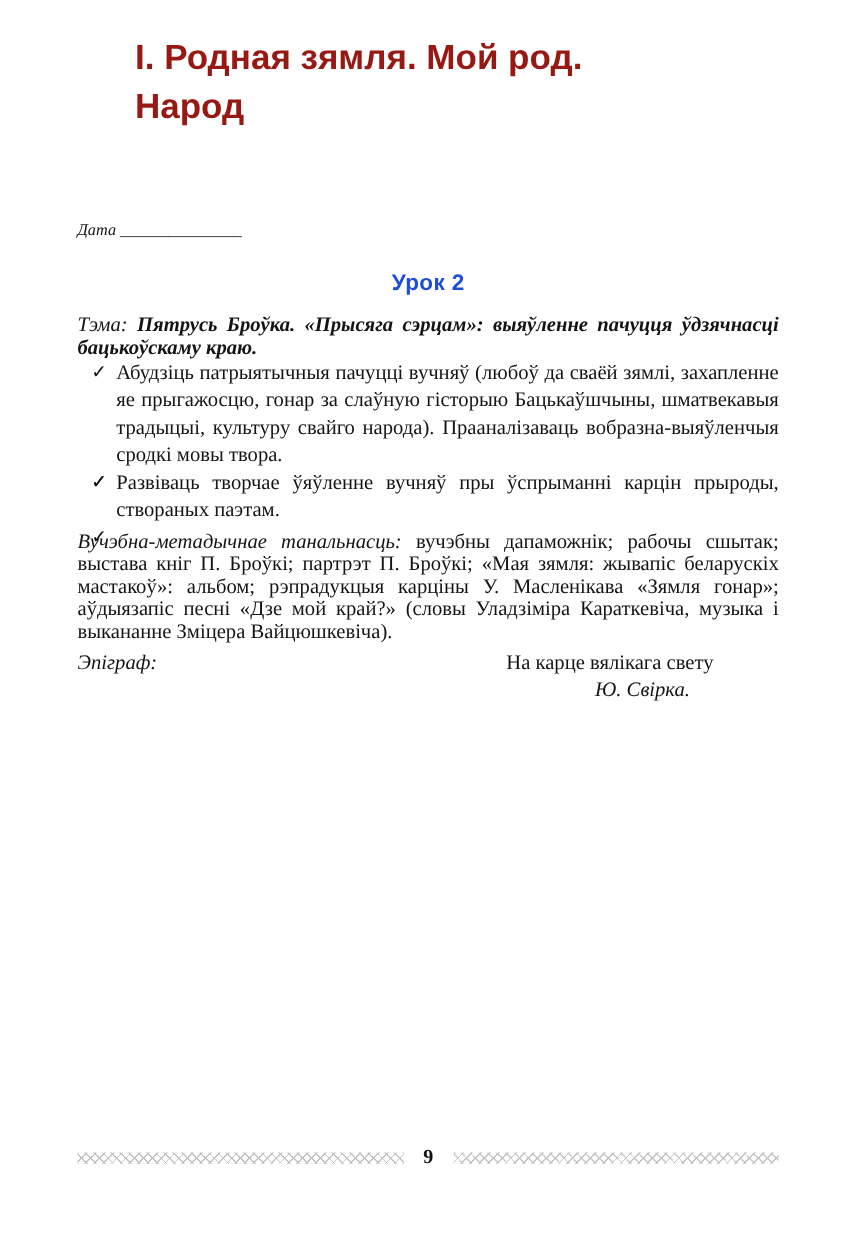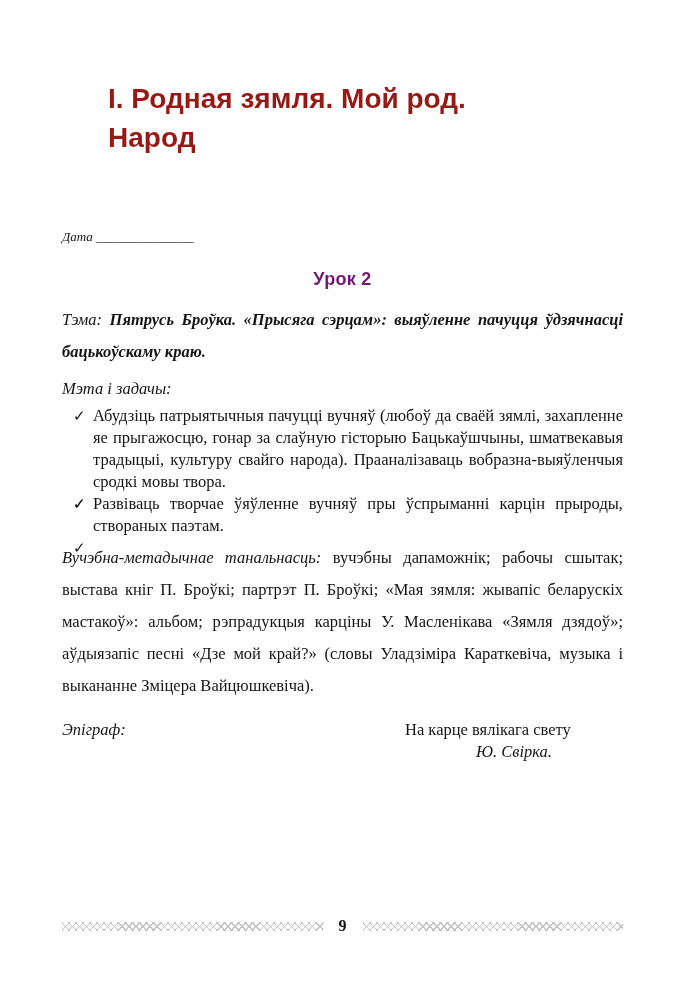--- a/index.html
+++ b/index.html
@@ -5,21 +5,21 @@
   * { margin: 0; padding: 0; box-sizing: border-box; }
   html, body { background: #ffffff; }
   body {
     width: 680px; height: 1000px;
     font-family: "Liberation Serif", serif;
     color: #141414;
   }
   .page {
     position: relative;
     width: 680px; height: 1000px;
-    padding: 76px 57px 0 62px;
+    padding: 23px 57px 0 62px;
     overflow: hidden;
     background: #ffffff;
   }
   .title {
     font-family: "Liberation Sans", sans-serif;
     font-weight: 700;
     font-size: 28px;
     line-height: 1.38;
     color: var(--title-color, #961914);
     margin-left: 46px;
@@ -33,25 +33,25 @@
   .it { font-style: italic; }
   .bold-it { font-style: italic; font-weight: 700; }
   .date-line { letter-spacing: 0; }
   .lesson {
     font-family: "Liberation Sans", sans-serif;
     font-weight: 700;
     font-size: 18px;
     text-align: center;
     margin-top: 24px;
     letter-spacing: 0.3px;
-    color: #701a75;
+    color: #1d4ed8;
   }
   .para {
     font-size: 16.5px;
-    line-height: 32px;
+    line-height: 18px;
     text-align: justify;
     margin-top: 14px;
   }
   .para.tight { margin-top: 5px; }
   .goals {
     list-style: none;
     margin-top: 0;
   }
   .goal {
     position: relative;
@@ -62,21 +62,21 @@
   }
   .check {
     position: absolute;
     left: 11px; top: 0;
     font-style: normal;
     font-size: 15px;
   }
   .epigraph {
     display: flex;
     align-items: flex-start;
-    margin-top: 17px;
+    margin-top: 5px;
     font-size: 16.5px;
     line-height: 22px;
   }
   .poem {
     margin-left: auto;
     width: 218px;
     text-align: left;
   }
   .poem .attribution {
     text-align: center;
@@ -115,42 +115,41 @@
     <span class="date-line">_______________</span>
   </div>
 
   <h2 class="lesson">Урок 2</h2>
 
   <p class="para">
     <span class="it">Тэма:</span>
     <span class="bold-it">Пятрусь Броўка. «Прысяга сэрцам»: выяўленне пачуцця ўдзячнасці бацькоўскаму краю.</span>
   </p>
 
-  <p class="para tight it">Мэта і задачы:</p>
 
   <ul class="goals">
     <li class="goal">
       <span class="check">✓</span>
       <span>Абудзіць патрыятычныя пачуцці вучняў (любоў да сваёй зямлі, захапленне яе прыгажосцю, гонар за слаўную гісторыю Бацькаўшчыны, шматвекавыя традыцыі, культуру свайго народа). Прааналізаваць вобразна-выяўленчыя сродкі мовы твора.</span>
     </li>
     <li class="goal">
       <span class="check">✓</span>
     </li>
     <li class="goal">
       <span class="check">✓</span>
       <span>Развіваць творчае ўяўленне вучняў пры ўспрыманні карцін прыроды, створаных паэтам.</span>
     </li>
     <li class="goal">
       <span class="check">✓</span>
     </li>
   </ul>
 
   <p class="para tight">
     <span class="it">Вучэбна-метадычнае танальнасць:</span>
-    <span>вучэбны дапаможнік; рабочы сшытак; выстава кніг П. Броўкі; партрэт П. Броўкі; «Мая зямля: жывапіс беларускіх мастакоў»: альбом; рэпрадукцыя карціны У. Масленікава «Зямля дзядоў»; аўдыязапіс песні «Дзе мой край?» (словы Уладзіміра Караткевіча, музыка і выкананне Зміцера Вайцюшкевіча).</span>
+    <span>вучэбны дапаможнік; рабочы сшытак; выстава кніг П. Броўкі; партрэт П. Броўкі; «Мая зямля: жывапіс беларускіх мастакоў»: альбом; рэпрадукцыя карціны У. Масленікава «Зямля гонар»; аўдыязапіс песні «Дзе мой край?» (словы Уладзіміра Караткевіча, музыка і выкананне Зміцера Вайцюшкевіча).</span>
   </p>
 
 
   <div class="epigraph">
     <span class="it">Эпіграф:</span>
     <div class="poem">
       <div>На карце вялікага свету</div>
       <div class="attribution">Ю. Свірка.</div>
     </div>
   </div>

